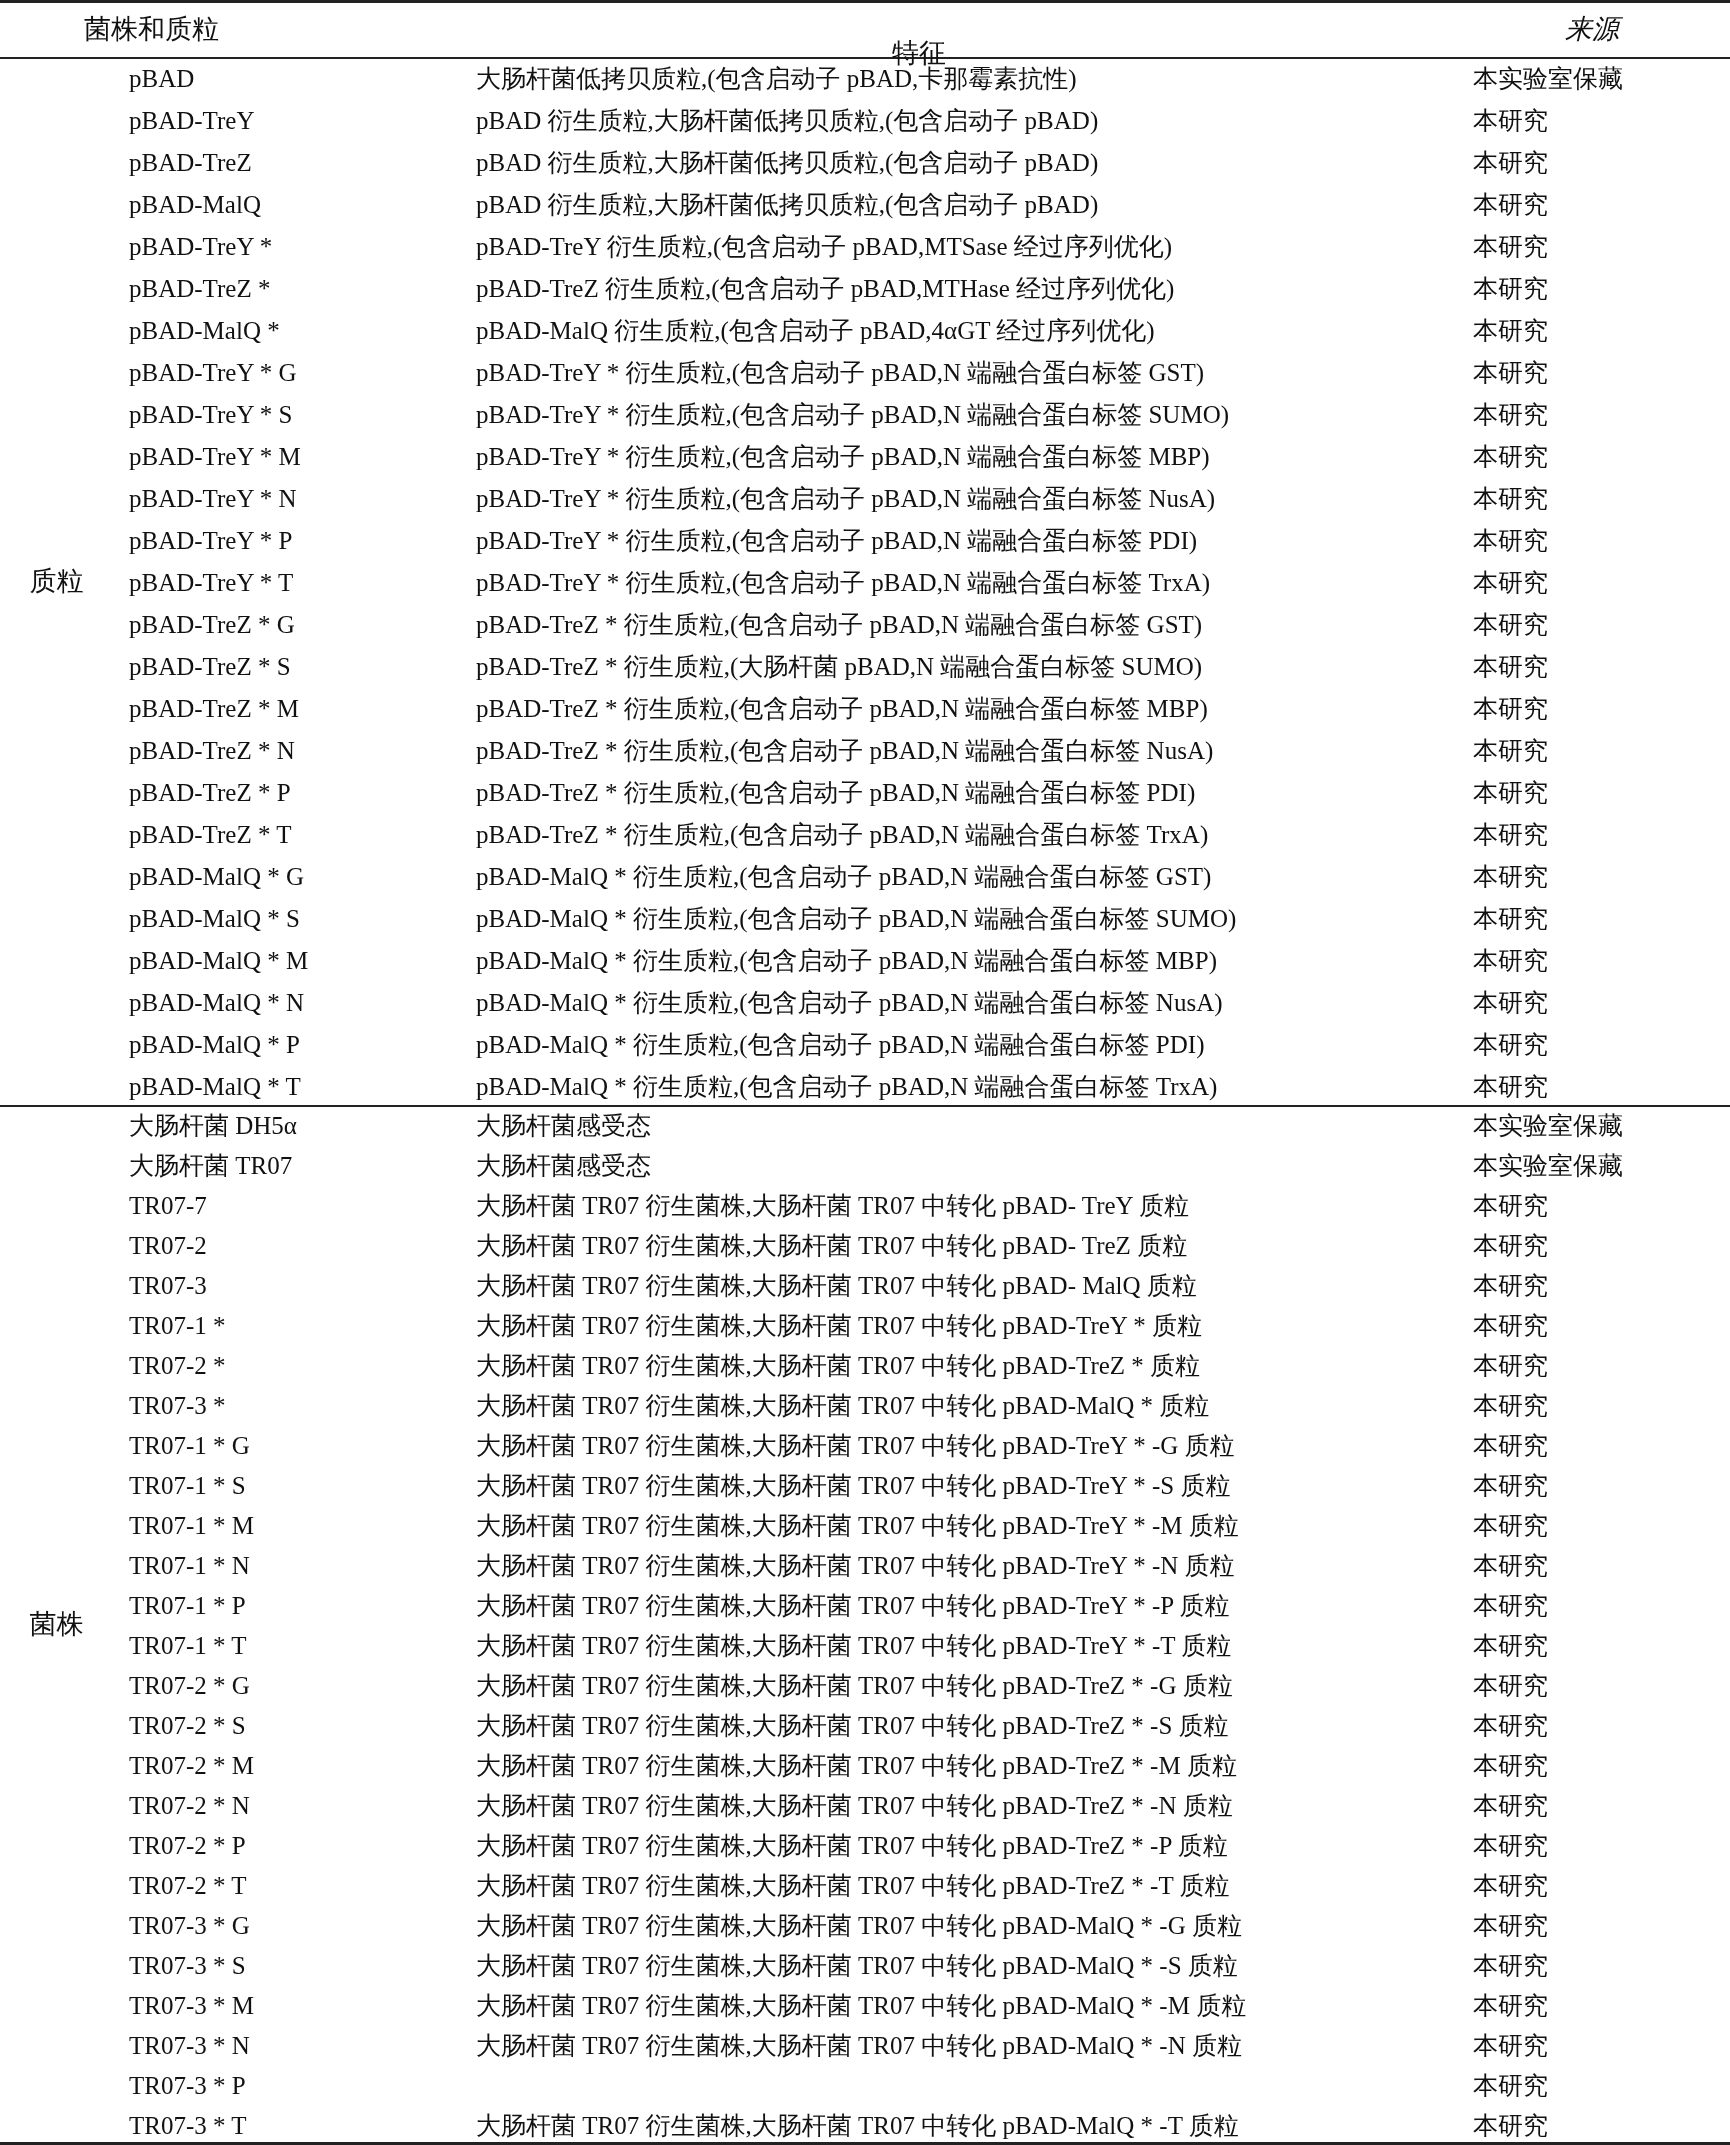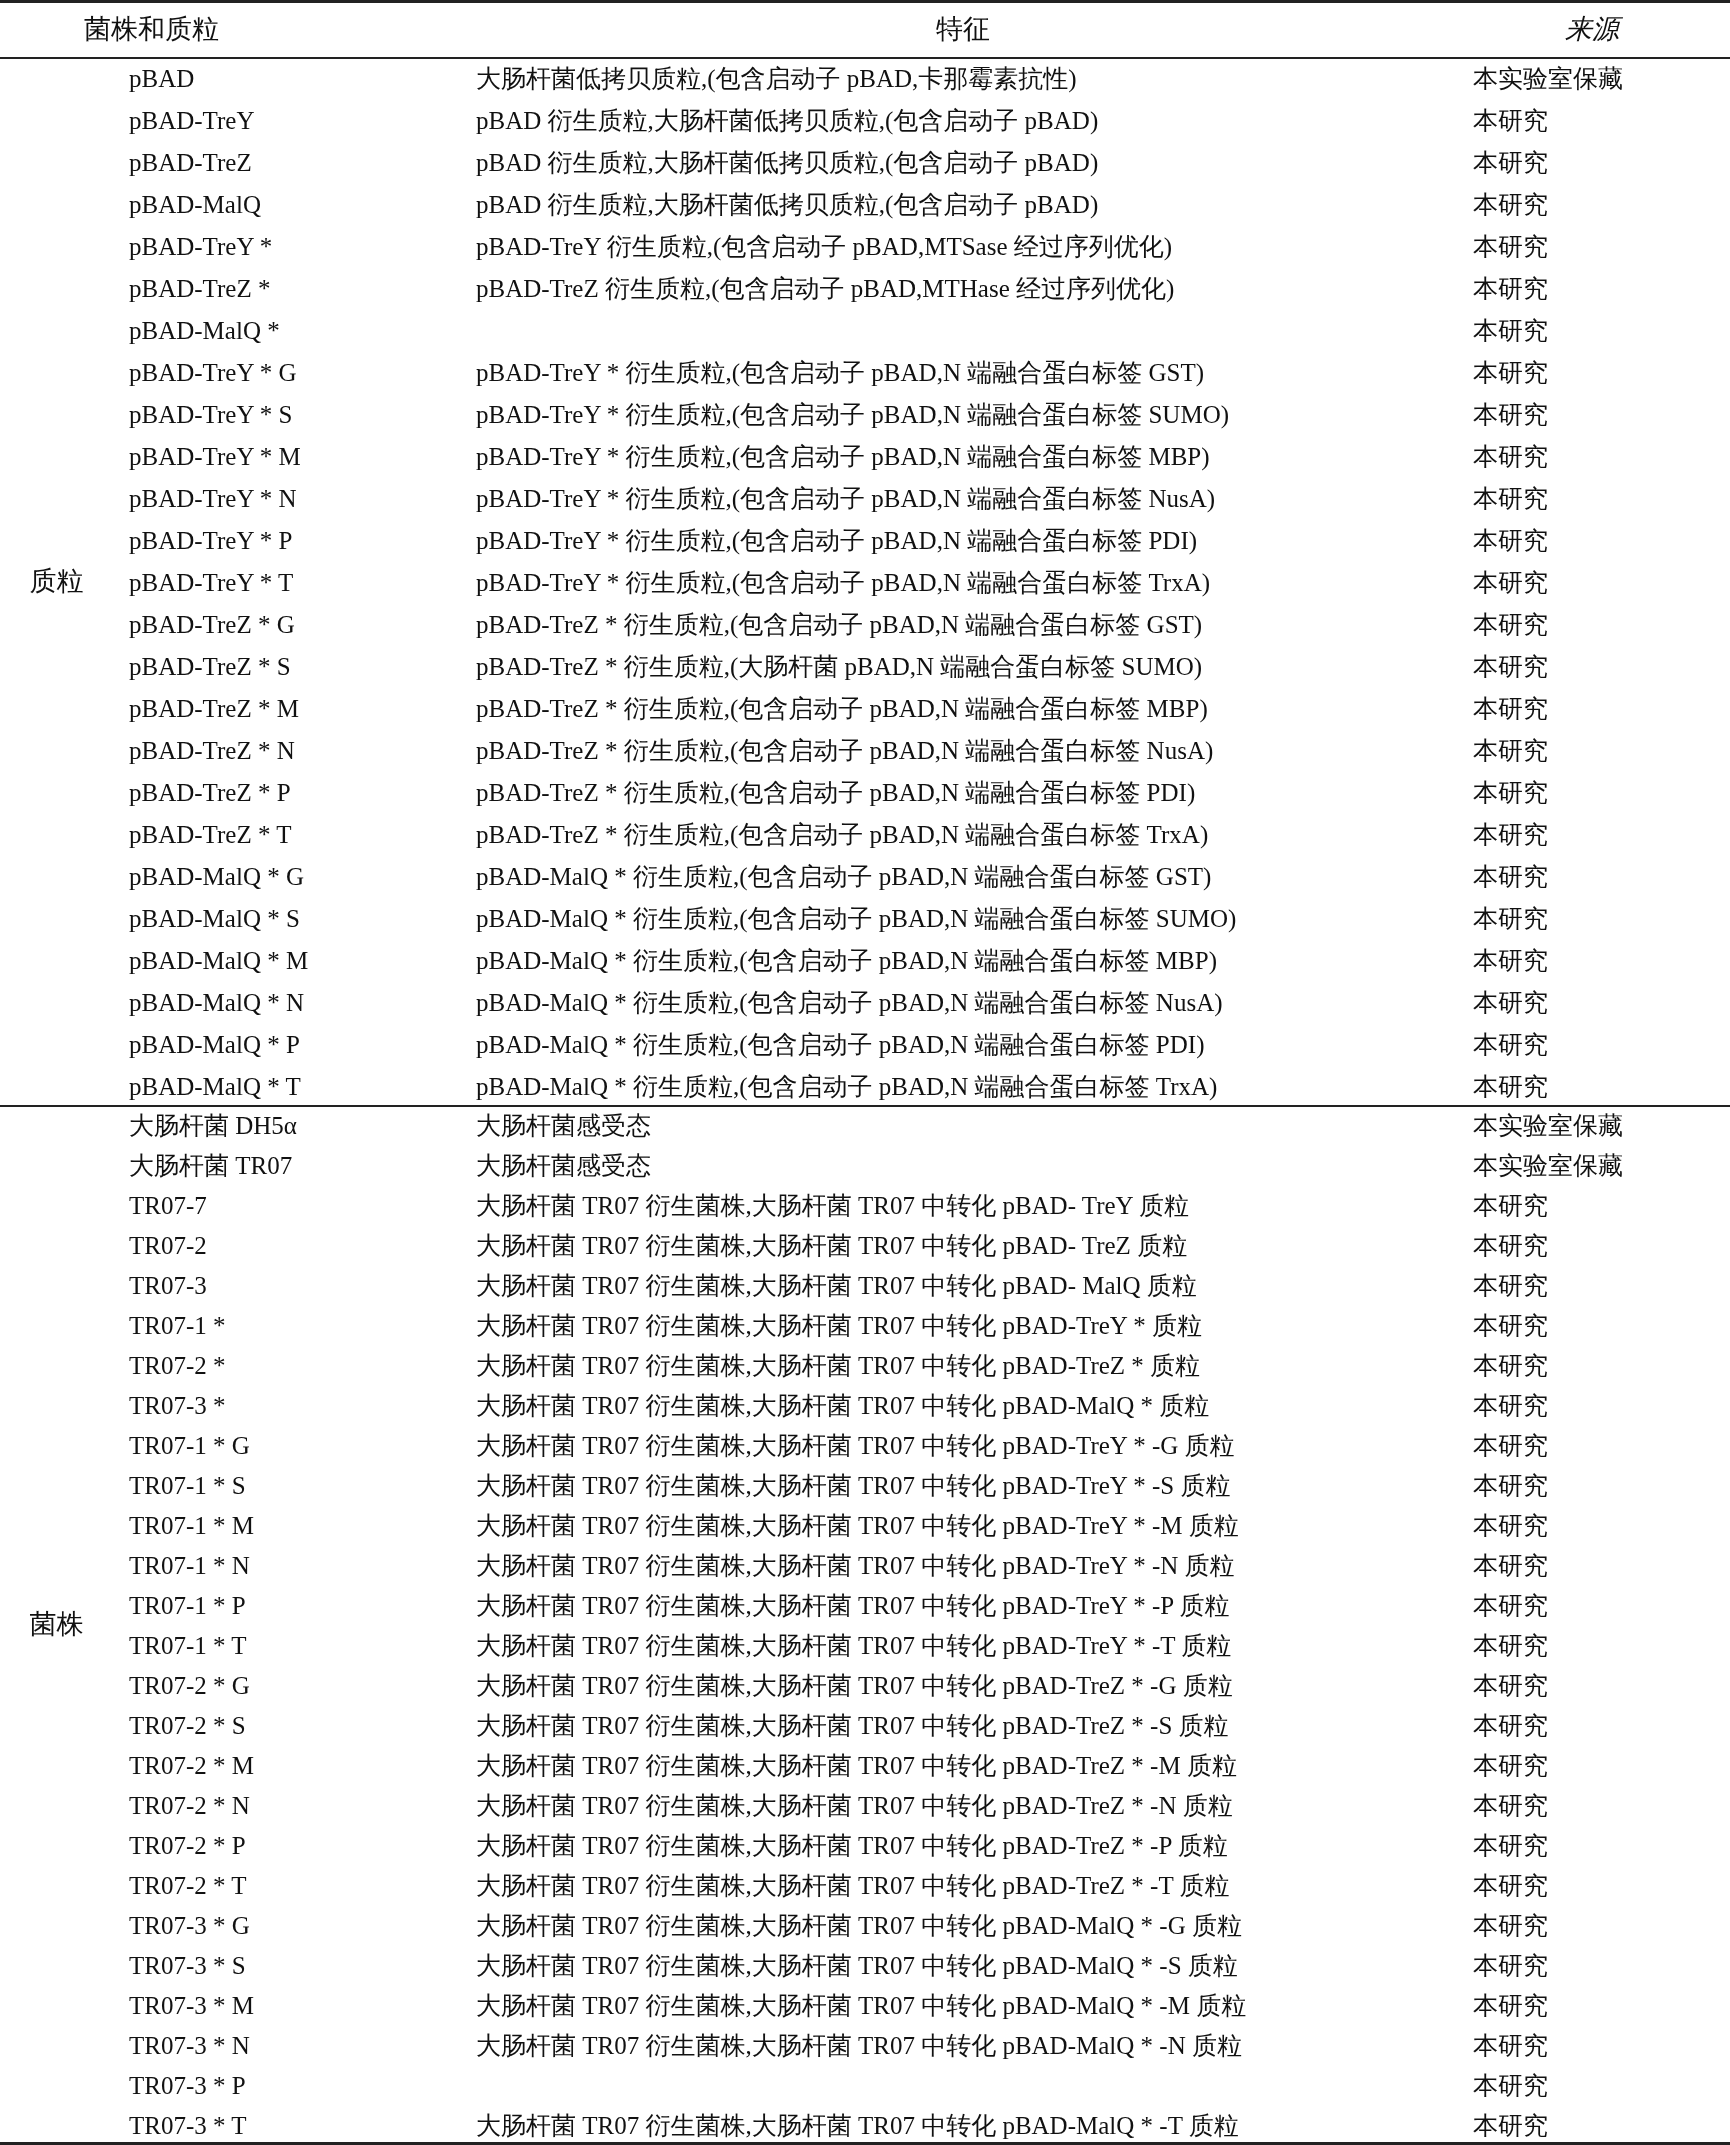--- a/index.html
+++ b/index.html
@@ -4,21 +4,21 @@
 <style>
   html, body { margin:0; padding:0; background:#ffffff; }
   body { width:1730px; height:2145px; position:relative; overflow:hidden;
          font-family:"Liberation Serif","DejaVu Serif",serif; color:#111; }
   .rule-top { position:absolute; left:0; top:0; width:1730px; height:3.4px; background:#222; }
   .rule-head { position:absolute; left:0; top:57px; width:1730px; height:1.7px; background:#222; }
   .rule-sep { position:absolute; left:0; top:1105px; width:1730px; height:1.7px; background:#222; }
   .rule-bottom { position:absolute; left:0; top:2142px; width:1730px; height:3.4px; background:#222; }
   .hdr { position:absolute; top:11.8px; height:34px; line-height:34px; font-size:27px; white-space:nowrap; }
   .hdr-c1 { left:84px; }
-  .hdr-c2 { left:936px; }
+  .hdr-c2 { left:892px;margin-top:24px; }
   .hdr-c3 { left:1565px;font-style:italic; }
   .section { position:absolute; left:0; width:1730px; }
   .sec-plasmid { top:58px; height:1047px; }
   .sec-strain { top:1106px; height:1036px; }
   .group-label { position:absolute; left:29.5px; font-size:27px; white-space:nowrap; transform:translateY(-50%); }
   .sec-plasmid .group-label { top:523px; }
   .sec-strain .group-label { top:518px; }
   .rows { position:absolute; left:0; top:0; width:1730px; }
   .row { position:relative; width:1730px; font-size:25px; white-space:nowrap; }
   .sec-plasmid .row { height:42px; line-height:42px; }
@@ -69,20 +69,21 @@
         <span class="c-feat">pBAD-TreY 衍生质粒,(包含启动子 pBAD,MTSase 经过序列优化)</span>
         <span class="c-src">本研究</span>
       </div>
       <div class="row">
         <span class="c-name">pBAD-TreZ *</span>
         <span class="c-feat">pBAD-TreZ 衍生质粒,(包含启动子 pBAD,MTHase 经过序列优化)</span>
         <span class="c-src">本研究</span>
       </div>
       <div class="row">
         <span class="c-name">pBAD-MalQ *</span>
+        <span class="c-feat">pBAD-MalQ 衍生质粒,(包含启动子 pBAD,4αGT 经过序列优化)</span>
         <span class="c-src">本研究</span>
       </div>
       <div class="row">
         <span class="c-name">pBAD-TreY * G</span>
         <span class="c-feat">pBAD-TreY * 衍生质粒,(包含启动子 pBAD,N 端融合蛋白标签 GST)</span>
         <span class="c-src">本研究</span>
       </div>
       <div class="row">
         <span class="c-name">pBAD-TreY * S</span>
         <span class="c-feat">pBAD-TreY * 衍生质粒,(包含启动子 pBAD,N 端融合蛋白标签 SUMO)</span>

